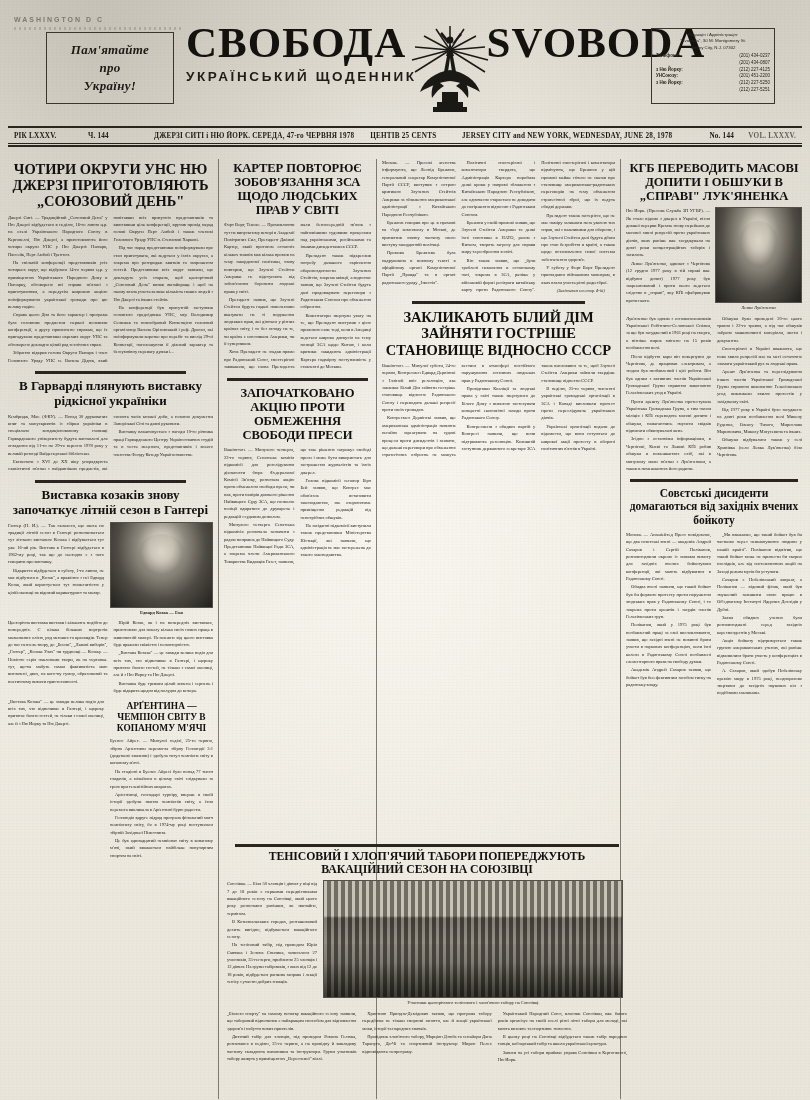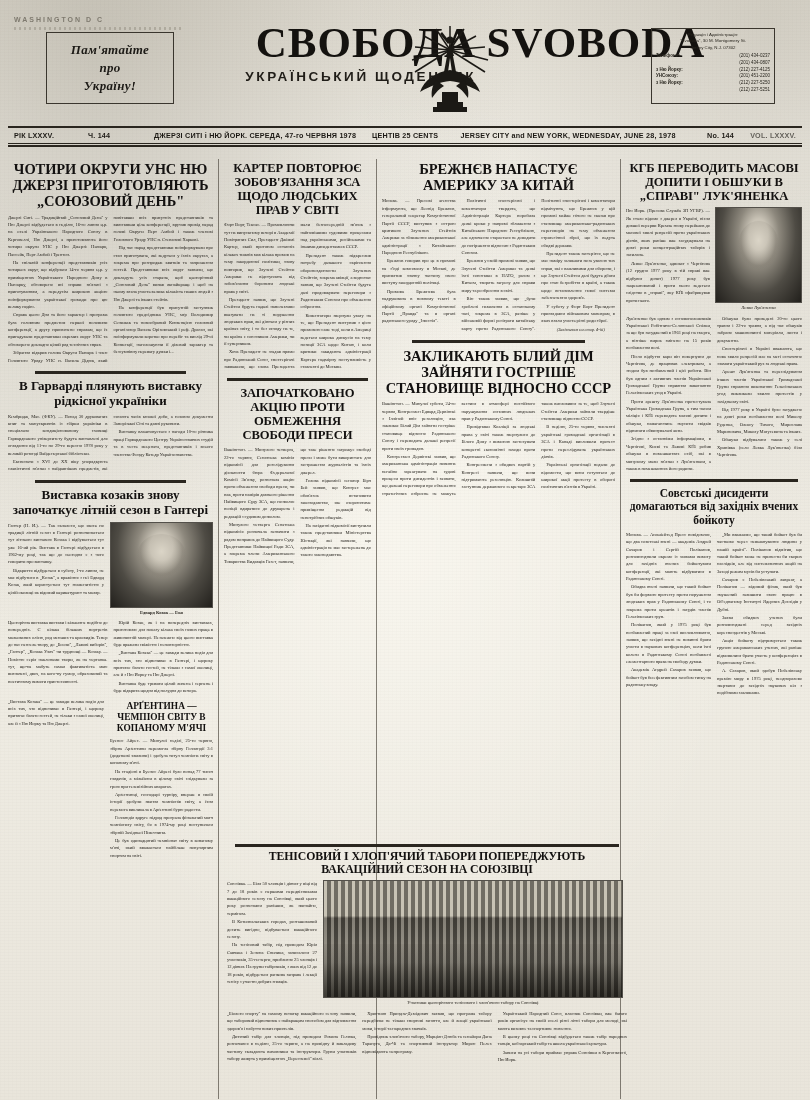--- a/index.html
+++ b/index.html
@@ -45,21 +45,21 @@
     position:absolute; left:38px; top:18px; width:128px; height:72px;
     border:1px solid #3a362e; color:#1c1a16;
     display:flex; flex-direction:column; align-items:center; justify-content:center;
     gap:2px;
   }
   .remember-box span {
     font-family:"Liberation Serif", serif; font-weight:bold; font-style:italic;
     font-size:13px; letter-spacing:.3px;
   }
   .title-left {
-    position:absolute; left:178px; top:8px; width:290px; text-align:right;
+    position:absolute; left:178px; top:8px; width:290px; text-align:left;
   }
   .title-left .big {
     font-family:"Liberation Serif", serif; font-weight:bold;
     font-size:43px; letter-spacing:1px; line-height:.96; color:#14120f;
   }
   .title-left .sub {
     font-family:"Liberation Sans", sans-serif; font-weight:bold;
     font-size:13.5px; letter-spacing:2.6px; margin-top:6px; color:#201d18;
   }
   .title-right {
@@ -85,21 +85,21 @@
   .contact-box table { width:100%; border-collapse:collapse; margin-top:2px; }
   .contact-box td { font-size:4.5px; padding:0; vertical-align:top; }
   .contact-box td.lbl { font-weight:bold; white-space:nowrap; }
   .contact-box td.num { text-align:right; white-space:nowrap; }
 
   
   .rule-thick { border-top:2px solid #2a261f; margin:2px 0 0; }
   .rule-thin  { border-top:1px solid #2a261f; }
   .dateline {
     display:flex; align-items:center; height:15px;
-    font-family:Liberation Sans, sans-serif; font-weight:bold;
+    font-family:Liberation Serif, serif; font-weight:bold;
     font-size:7.2px; color:#1d1a15; letter-spacing:.2px;
     padding:0 6px;
   }
   .dateline .c { white-space:nowrap; }
   .dateline .c1{ width:74px; }
   .dateline .c2{ width:66px; }
   .dateline .c3{ flex:1; text-align:center; }
   .dateline .c4{ width:98px; text-align:center; }
   .dateline .c5{ flex:1.5; text-align:center; }
   .dateline .c6{ width:52px; text-align:right; }
@@ -380,21 +380,20 @@
         <p class="first">Вашінгтон. — Минулого четверга, 22-го червня, Сенатська комісія підкомісії для розслідування діяльности бюра Федеральної Комісії Зв'язку, розпочала акцію проти обмеження свободи преси, чи пак, проти намірів давнього рішення Найвищого Суду ЗСА, що позволяє поліції вдиратися до друкарень і редакцій з судовим дозволом.</p>
         <p>Минулого четверга Сенатська підкомісія розпочала зазначити з рядом поправок до Найвищого Суду. Представники Найвищої Ради ЗСА, а зокрема члени Американського Товариства Видавців Газет, заявили, що таке рішення загрожує свободі преси і може бути використане для застрашення журналістів та їхніх джерел.</p>
         <p>Голова підкомісії сенатор Бірч Бей заявив, що Конгрес має обов'язок встановити законодавство, яке охоронятиме приміщення редакцій від непотрібних обшуків.</p>
         <p>На засіданні підкомісії виступили також представники Міністерства Юстиції, які заявили, що адміністрація не має застережень до такого законодавства.</p>
       </div>
     </div>
 
     <div class="vdiv"></div>
 
     <div class="col" style="width:238px;">
-      <h1 class="hl">БРЕЖНЄВ НАПАСТУЄ АМЕРИКУ ЗА КИТАЙ</h1>
       <div class="bt threecol">
         <p class="first">Москва. — Пресові агенства інформують, що Леонід Брежнєв, генеральний секретар Комуністичної Партії СССР, виступив з острою критикою Злучених Стейтсів Америки за зближення американської адміністрації з Китайською Народною Республікою.</p>
         <p>Брежнєв говорив про це в промові на з'їзді комсомолу в Москві, де присвятив значну частину свого виступу закордонній політиці.</p>
         <p>Промова Брежнєва була надрукована в повному тексті в офіційному органі Комуністичної Партії „Правда" та в органі радянського уряду „Ізвєстія".</p>
         <p>Політичні спостерігачі і коментатори твердять, що Адміністрація Картера поробила деякі кроки у напрямі зближення з Китайською Народною Республікою, але одночасно старається не доводити до погіршення відносин з Радянським Союзом.</p>
         <p>Брежнєв у своїй промові заявив, що Злучені Стейтси Америки та деякі їхні союзники в НАТО, разом з Китаєм, творять загрозу для справи миру та розброєння в світі.</p>
         <p>Він також заявив, що „були зроблені намагання в останньому часі, зокрема в ЗСА, раніше у військовій формі розіграти китайську карту проти Радянського Союзу". Політичні спостерігачі і коментатори відмічують, що Брежнєв у цій промові майже нічого не сказав про становище американсько-радянських переговорів на тему обмеження стратегічної зброї, що їх ведуть обидві держави.</p>
         <p>Президент також застерігся, що не має наміру залишати поза увагою тих справ, які є важливими для оборони, і що Злучені Стейтси далі будуть дбати про стан безробіття в країні, а також щодо встановлення нової системи забезпечення здоров'я.</p>
         <p>У суботу у Форт Ворт Президент приглядався військовим маневрам, в яких взяли участь різні роди зброї.</p>
         <p class="cont">(Закінчення на стор. 4-ій)</p>

